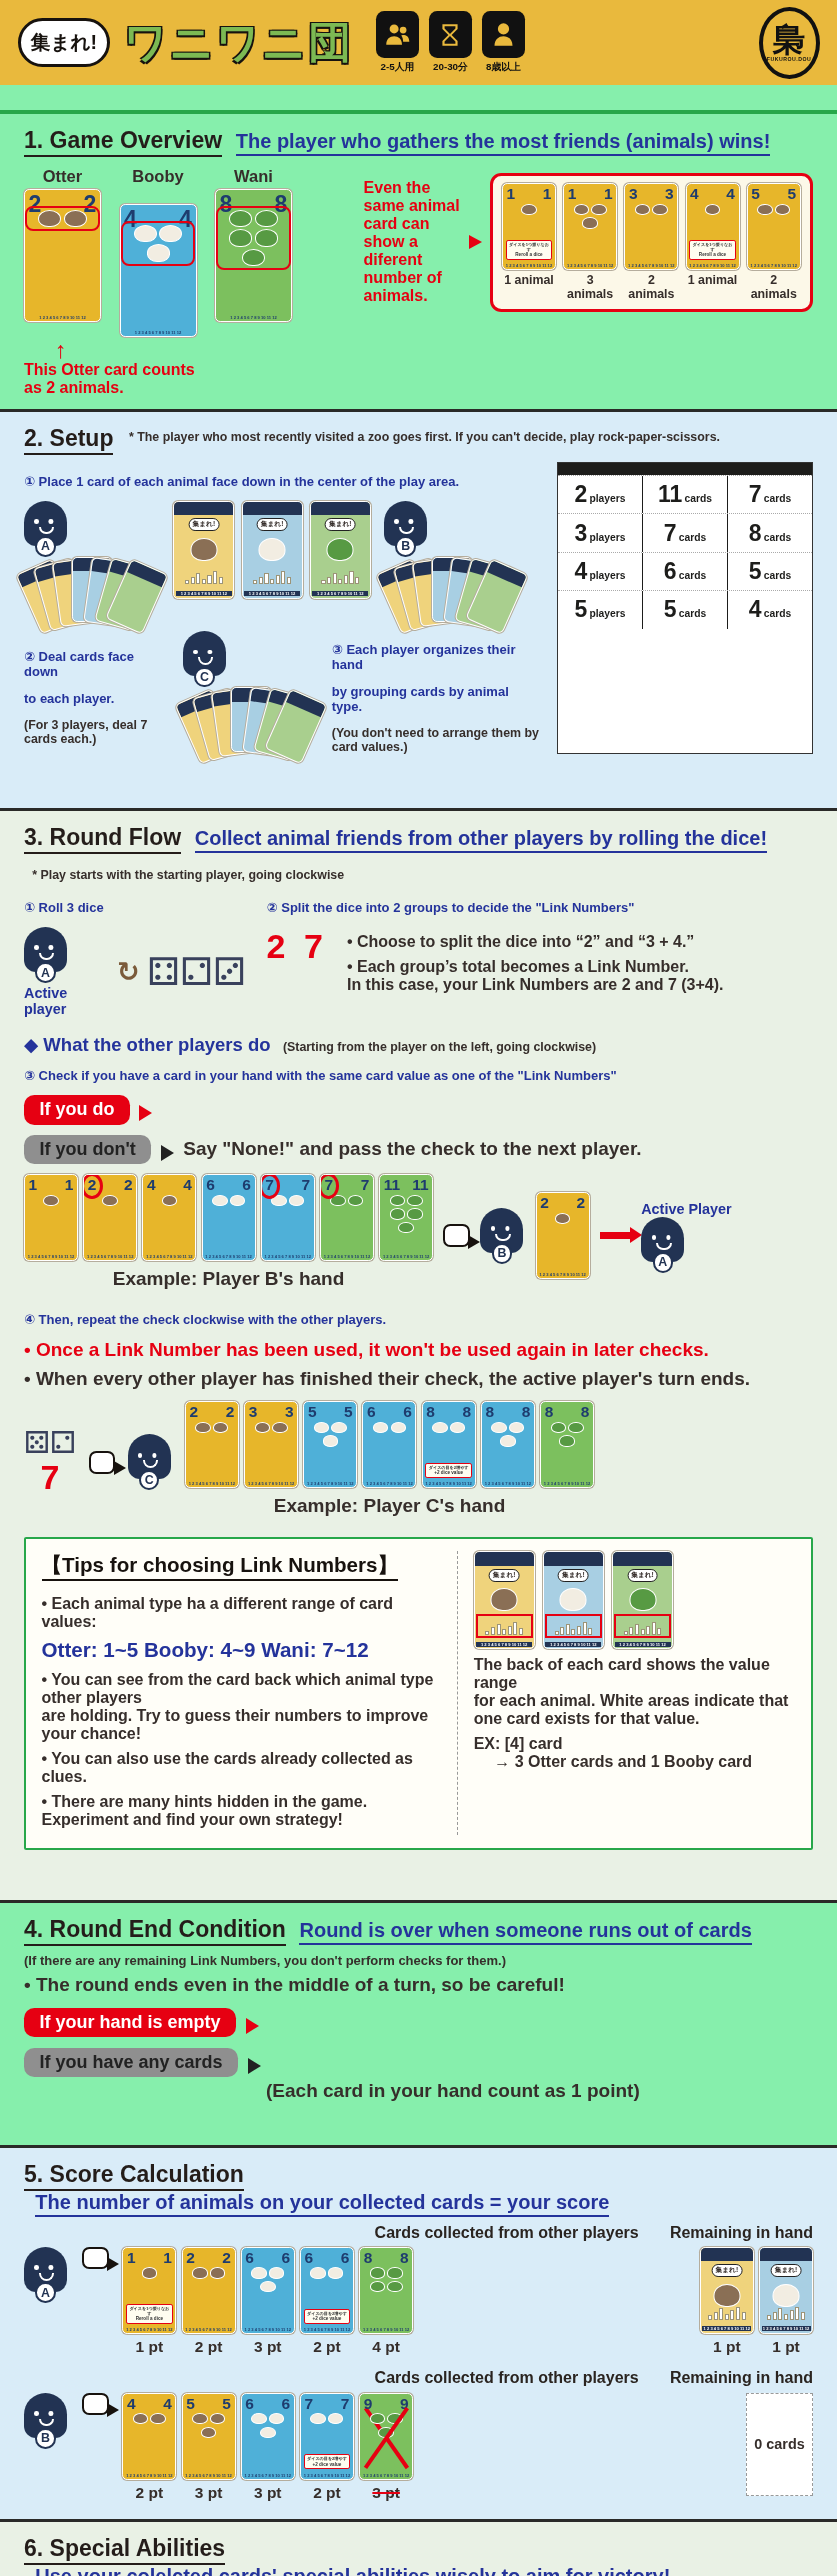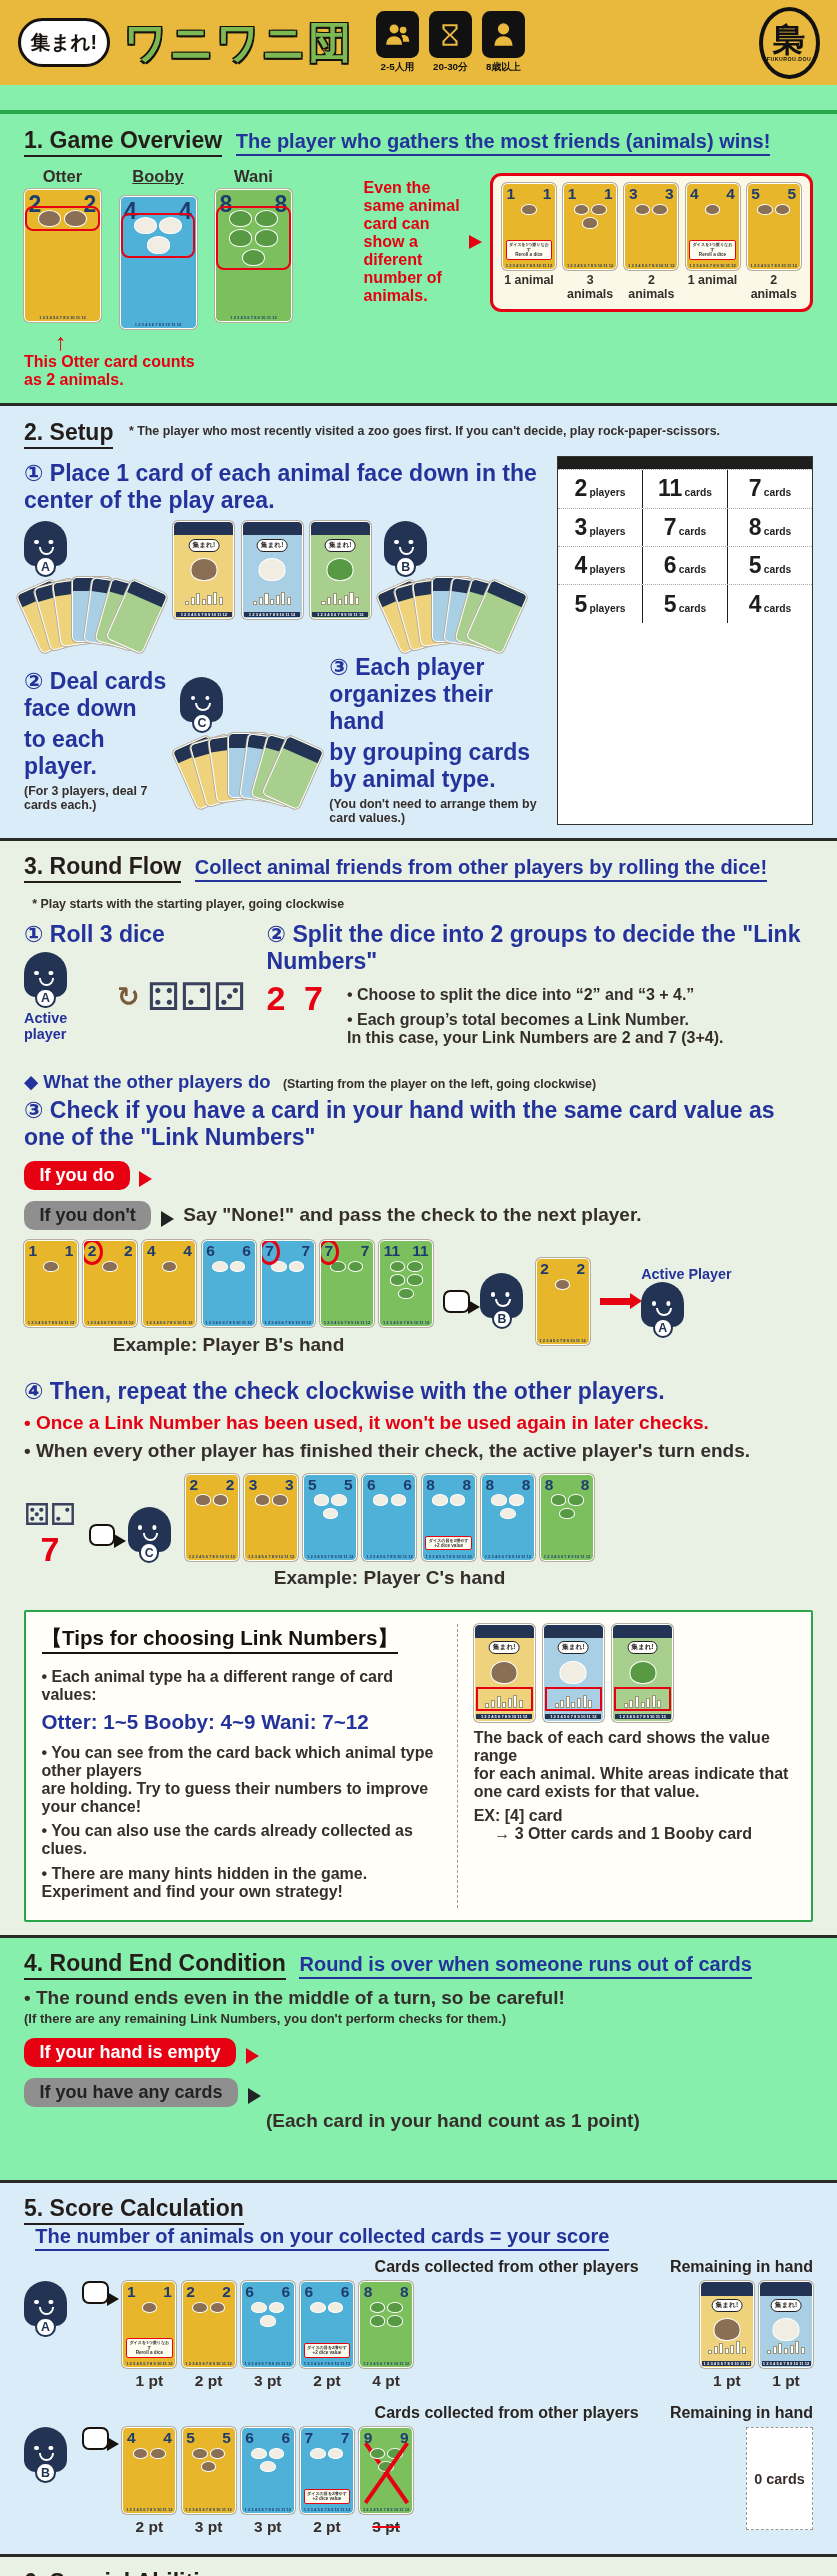--- a/index.html
+++ b/index.html
@@ -7,21 +7,21 @@
   .sec { padding: 12.4px 24px; border-top: 3.6px solid #2a2a28; }
   .bg-cream { background: #86efac; } .bg-blue { background: #d9ecf8; } .bg-green { background: #e9f1e5; }
   .hr-green { height: 4.6px; background: #27a74a; }
   .sec-head { margin-bottom: 7.2px; }
   .sec-num { font-size: 23px; font-weight: 800; color: #241d1a; border-bottom: 2.6px solid #241d1a; display: inline-block; padding-bottom: 1px; }
   .sec-sub { font-size: 20px; font-weight: 800; color: #24339b; border-bottom: 2.1px solid #24339b; display: inline-block; margin-left: 11.3px; padding-bottom: 1px; }
   .b { font-size: 16px; font-weight: 600; color: #362e2b; margin: 6.7px 0; }
   .b.big { font-size: 19px; }
   .b.sm { font-size: 13px; }
   .navy { color: #24339b; } .red { color: #e60012; }
-  .bluehead { font-size: 23px; font-weight: 800; color: #24339b; margin: 4px 0; }
+  .bluehead { font-size: 13px; font-weight: 800; color: #24339b; margin: 12px 0; }
   .diam { font-size: 18.5px; font-weight: 800; color: #24339b; margin: 8.2px 0 4.1px 0; }
   .note { font-size: 12.4px; font-weight: 600; color: #362e2b; }
   .pill { display: inline-block; padding: 4.1px 15.5px; border-radius: 10.3px; font-size: 18px; font-weight: 800; }
   .pill.redbg { background: #e60012; color: #fff; } .pill.graybg { background: #8f8f8f; color: #222; }
   .parrow { display: inline-block; width: 0; height: 0; border-top: 8.2px solid transparent; border-bottom: 8.2px solid transparent; border-left: 13.4px solid #e60012; margin: 0 7.2px; vertical-align: middle; }
   .parrow.dark { border-left-color: #222; }
   
   .cardrow { display: flex; gap: 5.2px; align-items: flex-start; }
   .cardwrap { text-align: center; }
   .card { position: relative; width: 54px; height: 87px; border-radius: 5.2px; border: 1.5px solid #fff; box-shadow: 0 0 0 1px #b5ad9d; overflow: hidden; }
@@ -189,21 +189,21 @@
               <span class="cv r">2</span>
               <div class="blobs redframe">
                 <span class="blob"></span>
                 <span class="blob"></span>
               </div>
 
               <div class="strip">1 2 3 4 5 6 7 8 9 10 11 12</div>
             </div>
           </div>
           <div class="cardwrap bigc">
-            <div class="cap" style="margin-bottom:10px;text-decoration:underline;">Booby</div>
+            <div class="cap" style="margin-bottom:18px;">Booby</div>
             <div class="card booby">
               <span class="cv l">4</span>
               <span class="cv r">4</span>
               <div class="blobs redframe">
                 <span class="blob"></span>
                 <span class="blob"></span>
                 <span class="blob"></span>
               </div>
 
               <div class="strip">1 2 3 4 5 6 7 8 9 10 11 12</div>
@@ -852,22 +852,22 @@
     </div>
   </div>
 </div>
 
 <div class="sec bg-cream" style="min-height:245px;">
   <div class="sec-head">
     <span class="sec-num">4. Round End Condition</span>
     <span class="sec-sub">Round is over when someone runs out of cards</span>
   </div>
   <p class="b big"><span class="seg"></span><span class="seg"></span><span class="seg"></span></p>
+  <p class="b sm" style="margin-top:2.1px;">(If there are any remaining Link Numbers, you don't perform checks for them.)</p>
   <p class="b big" style="margin-bottom:0;">• The round ends even in the middle of a turn, so be careful!</p>
-  <p class="b sm" style="margin-top:2.1px;">(If there are any remaining Link Numbers, you don't perform checks for them.)</p>
   <p style="margin:11.3px 0;">
     <span class="pill redbg">If your hand is empty</span>
     <span class="parrow"></span>
     <span class="b big"><span class="seg"></span><span class="seg"></span><span class="seg"></span></span>
   </p>
   <p style="margin:11.3px 0 3.1px 0;">
     <span class="pill graybg">If you have any cards</span>
     <span class="parrow dark"></span>
     <span class="b big"><span class="seg"></span><span class="seg"></span><span class="seg"></span></span>
   </p>

